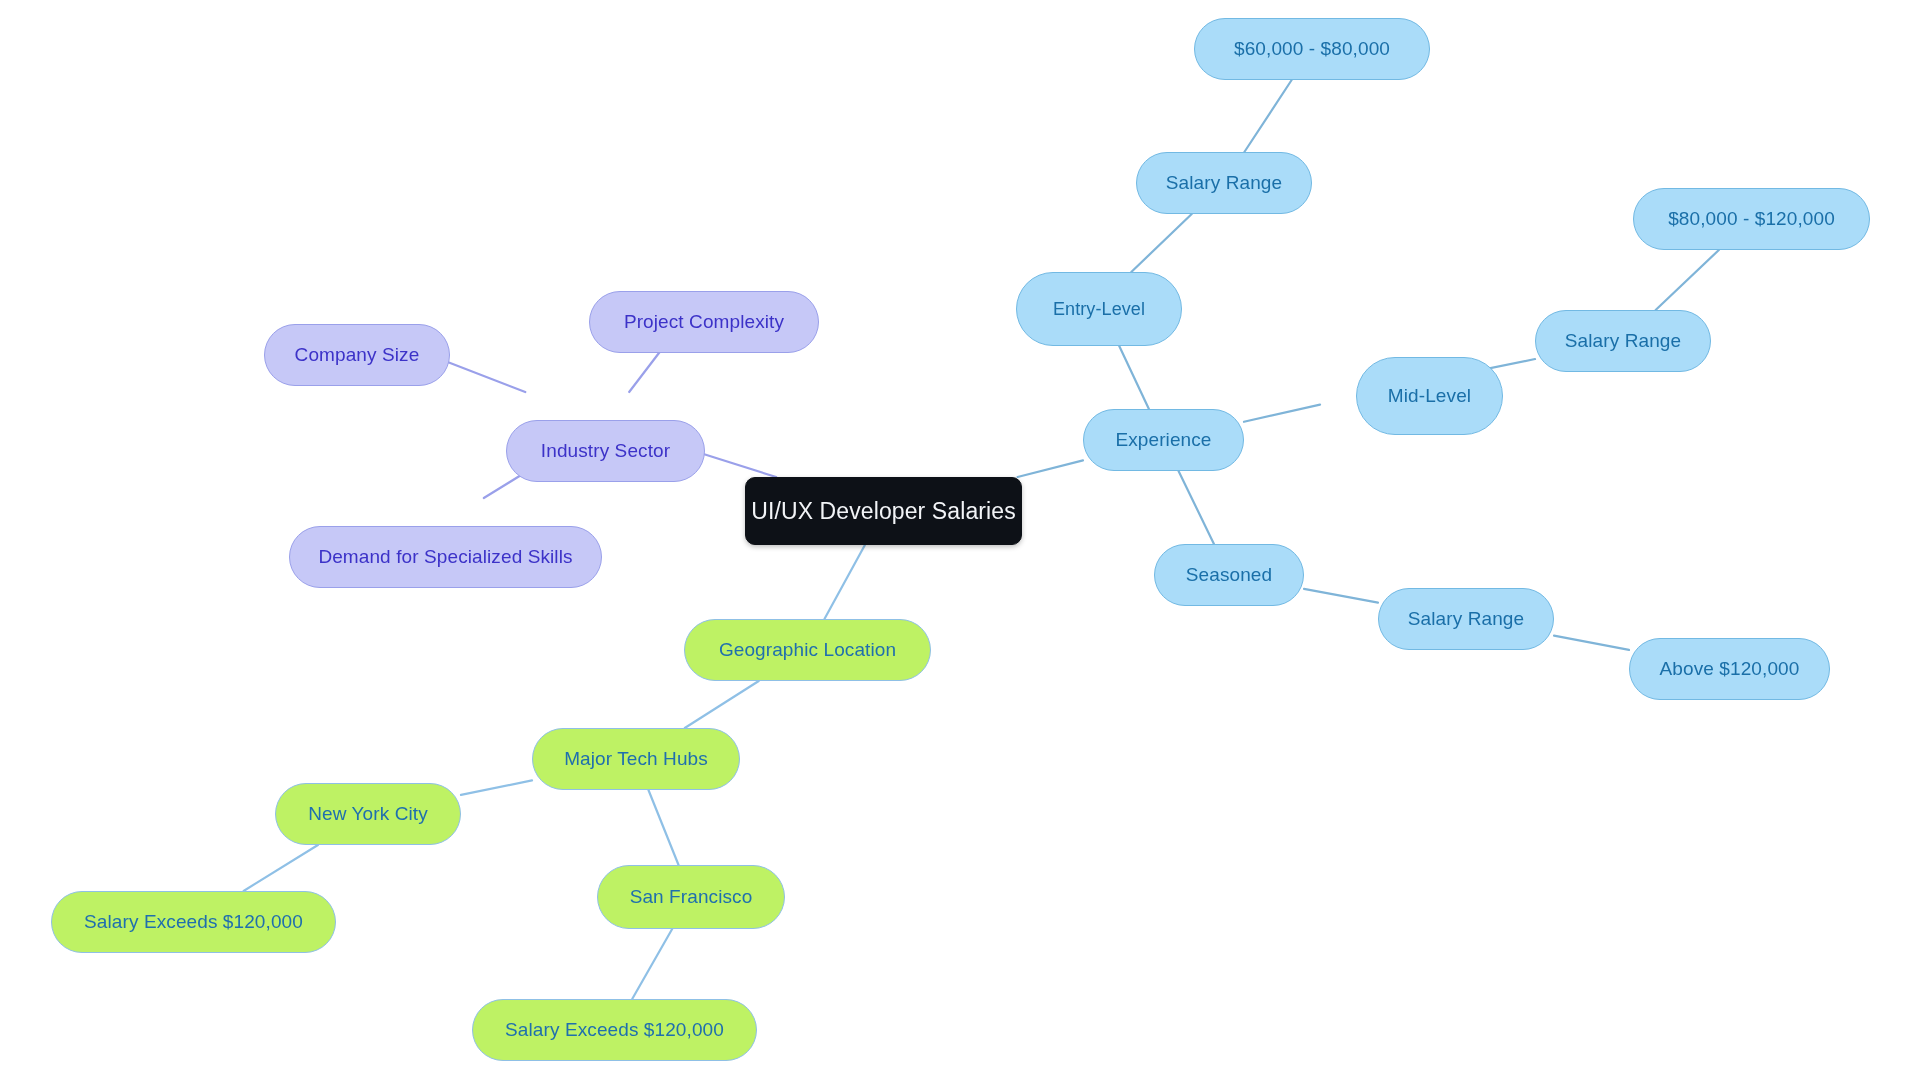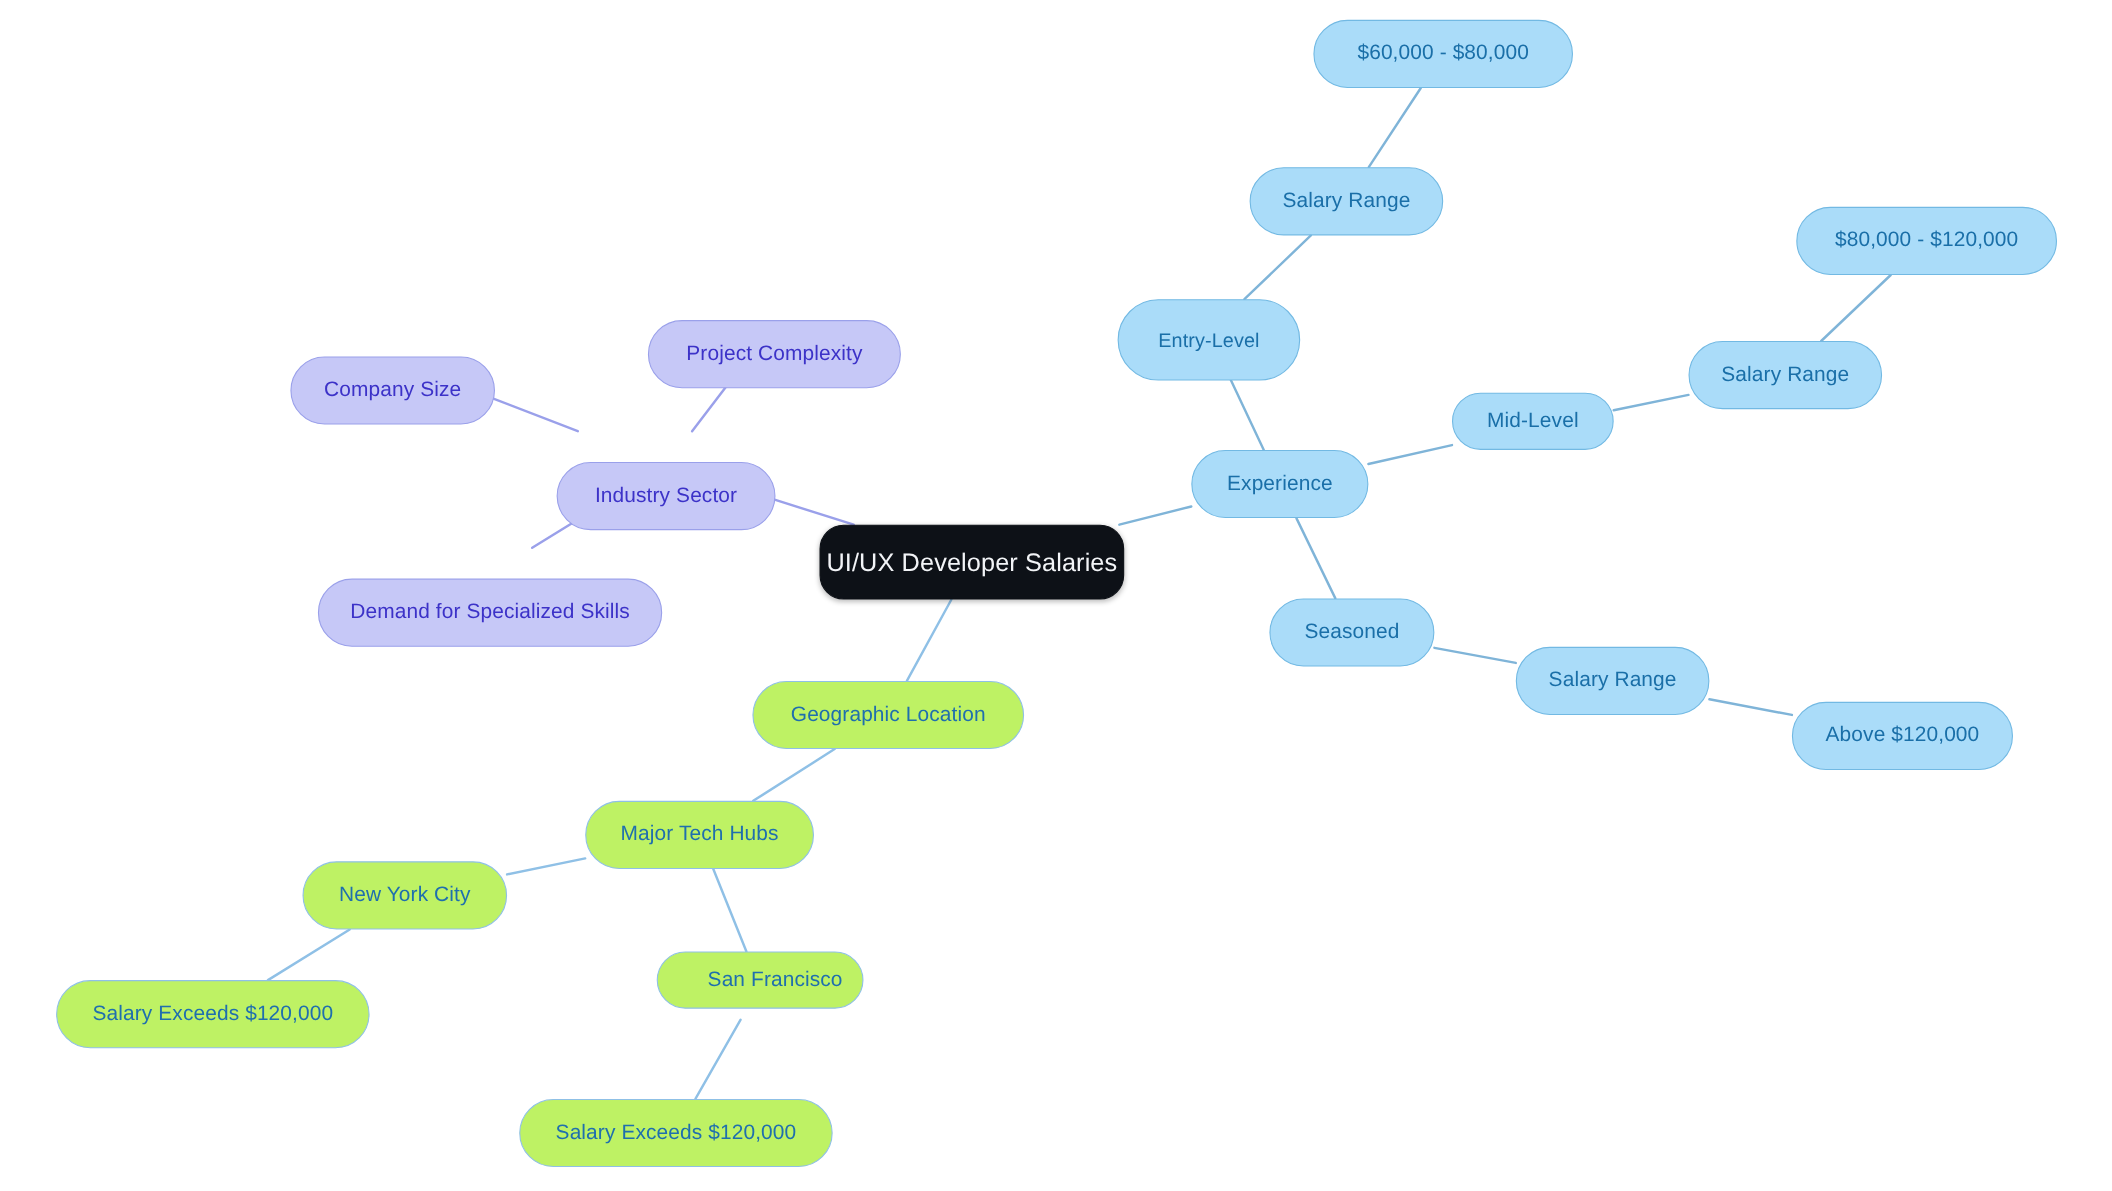--- a/index.html
+++ b/index.html
@@ -83,21 +83,21 @@
       <line x1="1304" y1="588.9240506329114" x2="1378" y2="602.662447257384" stroke="#7fb4d8" stroke-width="2.2" stroke-linecap="round"></line>
       <line x1="1554" y1="635.6982922201139" x2="1629" y2="649.9297912713472" stroke="#7fb4d8" stroke-width="2.2" stroke-linecap="round"></line>
       <line x1="864.910071942446" y1="545" x2="824.4496402877697" y2="619" stroke="#8fc0e6" stroke-width="2.2" stroke-linecap="round"></line>
       <line x1="758.7247706422019" y1="681" x2="684.7752293577981" y2="728" stroke="#8fc0e6" stroke-width="2.2" stroke-linecap="round"></line>
       <line x1="532" y1="780.3432835820895" x2="461" y2="794.9141791044776" stroke="#8fc0e6" stroke-width="2.2" stroke-linecap="round"></line>
       <line x1="317.91203703703707" y1="845" x2="243.58796296296296" y2="891" stroke="#8fc0e6" stroke-width="2.2" stroke-linecap="round"></line>
       <line x1="648.4452554744526" y1="790" x2="678.5547445255474" y2="865" stroke="#8fc0e6" stroke-width="2.2" stroke-linecap="round"></line>
       <line x1="673.3022388059701" y1="927" x2="632.1977611940299" y2="999" stroke="#8fc0e6" stroke-width="2.2" stroke-linecap="round"></line>
     </svg>
   <div id="nodes-layer">
-      <div class="node root" style="left: 745px; top: 477px; width: 277px; height: 68px; font-size: 23px;">
+      <div class="node root" style="left: 745px; top: 477px; width: 277px; height: 68px; font-size: 23px; border-radius: 10px;">
         <span>UI/UX Developer Salaries</span>
       </div>
       <div class="node purple" style="left: 506px; top: 392px; width: 199px; height: 62px; font-size: 19px;">
         <span>Industry Sector</span>
       </div>
       <div class="node purple" style="left: 264px; top: 296px; width: 186px; height: 62px; font-size: 19px;">
         <span>Company Size</span>
       </div>
       <div class="node purple" style="left: 589px; top: 263px; width: 230px; height: 62px; font-size: 19px;">
         <span>Project Complexity</span>
@@ -110,21 +110,21 @@
       </div>
       <div class="node blue-mid" style="left: 1016px; top: 272px; width: 166px; height: 74px; font-size: 18px;">
         <span>Entry-Level</span>
       </div>
       <div class="node blue-mid" style="left: 1136px; top: 152px; width: 176px; height: 62px; font-size: 19px;">
         <span>Salary Range</span>
       </div>
       <div class="node blue-mid" style="left: 1194px; top: 18px; width: 236px; height: 62px; font-size: 19px;">
         <span>$60,000 - $80,000</span>
       </div>
-      <div class="node blue-mid" style="left: 1320px; top: 357px; width: 147px; height: 52px; font-size: 19px;">
+      <div class="node blue-mid" style="left: 1356px; top: 357px; width: 147px; height: 78px; font-size: 19px;">
         <span>Mid-Level</span>
       </div>
       <div class="node blue-mid" style="left: 1535px; top: 310px; width: 176px; height: 62px; font-size: 19px;">
         <span>Salary Range</span>
       </div>
       <div class="node blue-mid" style="left: 1633px; top: 188px; width: 237px; height: 62px; font-size: 19px;">
         <span>$80,000 - $120,000</span>
       </div>
       <div class="node blue-mid" style="left: 1154px; top: 544px; width: 150px; height: 62px; font-size: 19px;">
         <span>Seasoned</span>
@@ -140,20 +140,20 @@
       </div>
       <div class="node blue-pale" style="left: 532px; top: 728px; width: 208px; height: 62px; font-size: 19px;">
         <span>Major Tech Hubs</span>
       </div>
       <div class="node blue-pale" style="left: 275px; top: 783px; width: 186px; height: 62px; font-size: 19px;">
         <span>New York City</span>
       </div>
       <div class="node blue-pale" style="left: 51px; top: 891px; width: 285px; height: 62px; font-size: 19px;">
         <span>Salary Exceeds $120,000</span>
       </div>
-      <div class="node blue-pale" style="left: 597px; top: 865px; width: 188px; height: 52px; font-size: 19px; justify-content: flex-end;">
+      <div class="node blue-pale" style="left: 597px; top: 865px; width: 188px; height: 64px; font-size: 19px;">
         <span>San Francisco</span>
       </div>
       <div class="node blue-pale" style="left: 472px; top: 999px; width: 285px; height: 62px; font-size: 19px;">
         <span>Salary Exceeds $120,000</span>
       </div>
     </div>
 </div>
 
 </body></html>

